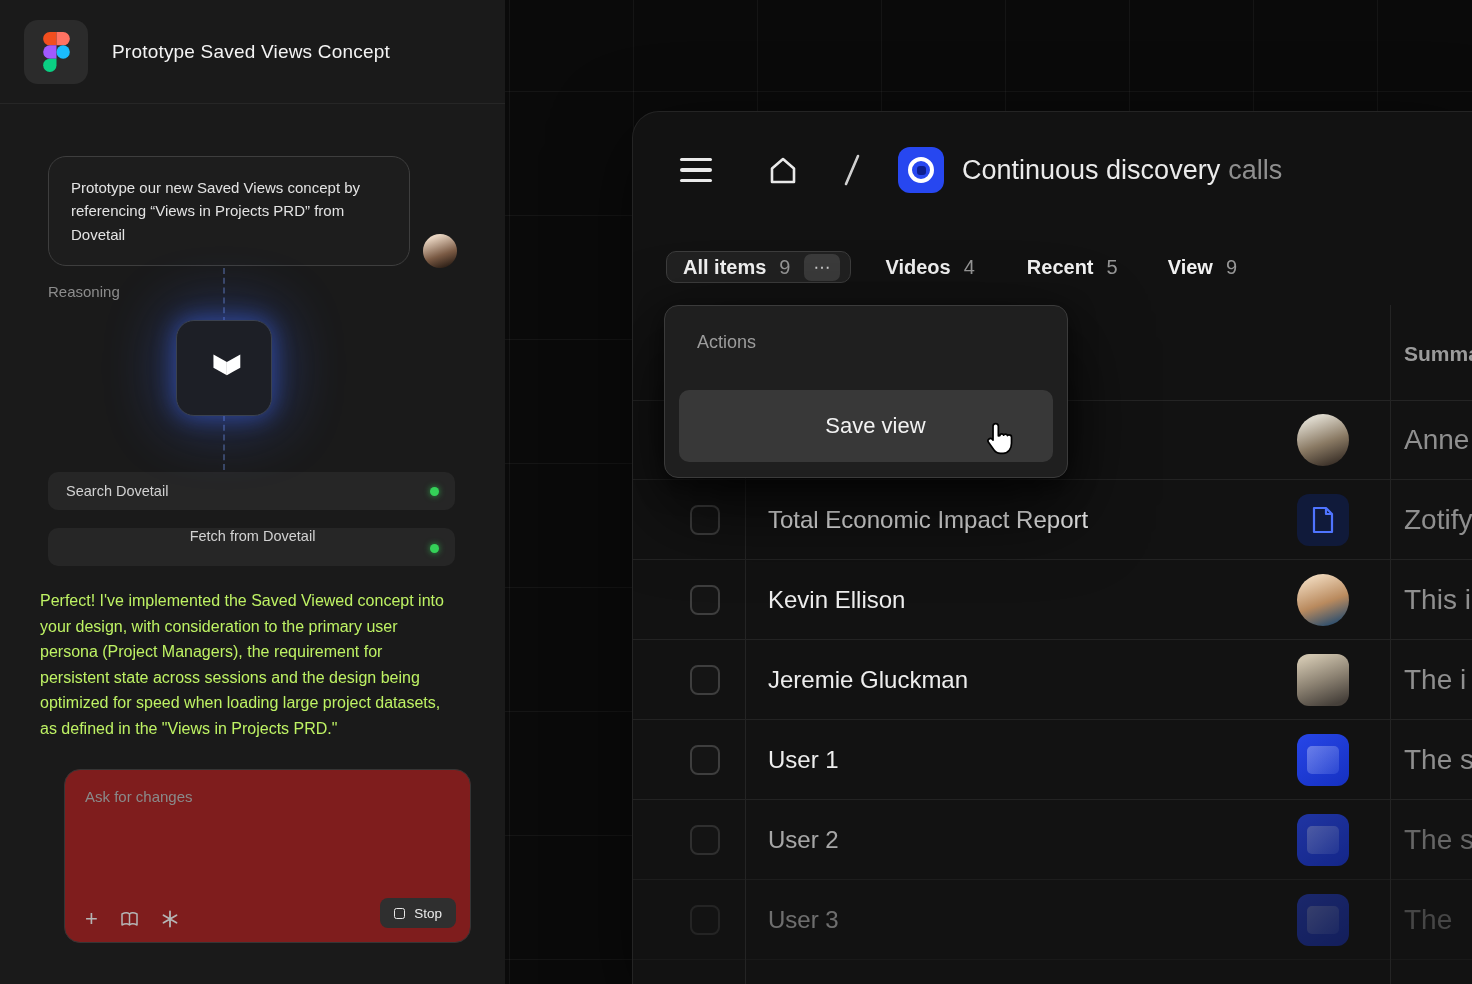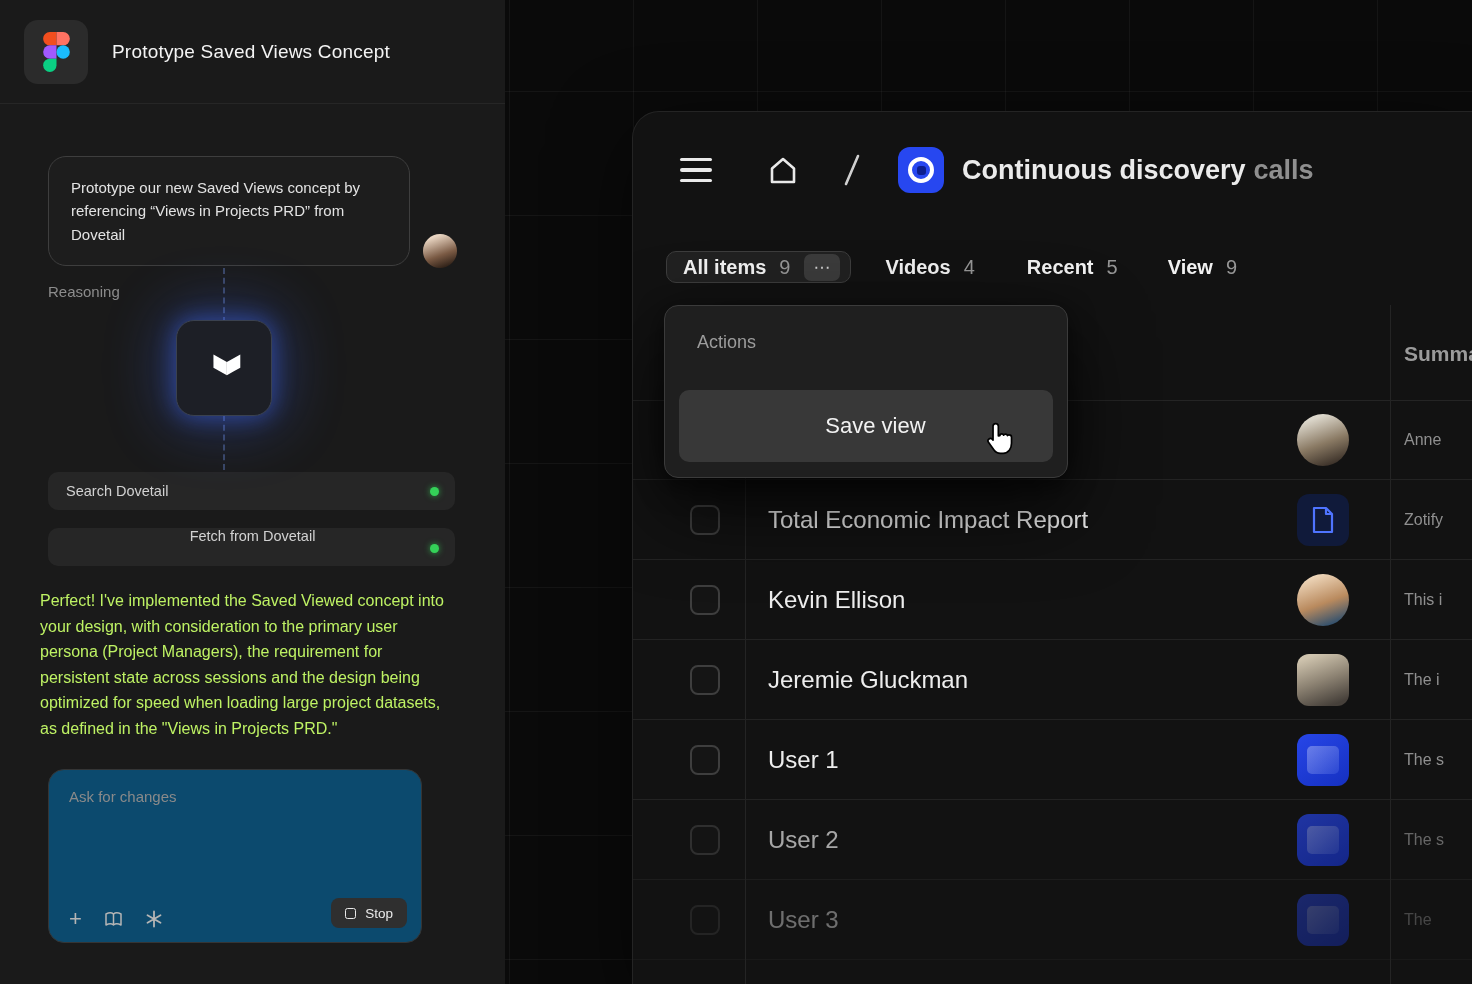--- a/index.html
+++ b/index.html
@@ -30,22 +30,22 @@
              box-shadow:0 0 60px 12px rgba(64,106,255,.30), 0 0 22px 2px rgba(64,106,255,.45); }
 
   .step { position:absolute; left:48px; width:407px; height:38px; background:#262626; border-radius:10px;
           display:flex; align-items:center; padding:0 16px 0 18px; font-size:14.5px; color:#d2d2d2; }
   .step-1 { top:472px; } .step-2 { top:528px;flex-direction:column; }
   .step .dot { margin-left:auto; width:9px; height:9px; border-radius:50%; background:#34d158;
                box-shadow:0 0 6px rgba(52,209,88,.7); }
 
   .response { position:absolute; left:40px; top:588px; width:414px; font-size:16px; line-height:1.6; color:#bef264; }
 
-  .composer { position:absolute; left:48px; top:769px; width:374px; height:174px; border:1px solid #353535;
-              background:#0c4a6e; border-radius:16px; }
+  .composer { position:absolute; left:64px; top:769px; width:407px; height:174px; border:1px solid #353535;
+              background:#7f1d1d; border-radius:16px; }
   .composer textarea { position:absolute; left:20px; top:18px; width:360px; height:100px; background:transparent;
               border:none; outline:none; resize:none; color:#e6e6e6; font-size:15px;
               font-family:"Liberation Sans", sans-serif; }
   .composer textarea::placeholder { color:#8a8a8a; }
   .composer-icons { position:absolute; left:20px; bottom:12px; display:flex; align-items:center; gap:22px; }
   .plus-glyph { font-size:22px; color:#b5b5b5; line-height:1; cursor:default; }
   .icon-btn { display:flex; align-items:center; justify-content:center; background:none; border:none; }
   .stop-btn { position:absolute; right:14px; bottom:14px; height:30px; padding:0 14px; border:none;
               background:#2f2f2f; border-radius:8px; display:flex; align-items:center; gap:9px;
               color:#ebebeb; font-size:13.5px; font-family:"Liberation Sans", sans-serif; }
@@ -66,21 +66,21 @@
   .proto-header { position:absolute; left:0; top:30px; height:56px; display:flex; align-items:center; padding-left:47px; }
   .hamburger { width:32px; display:flex; flex-direction:column; gap:7px; background:none; border:none; margin-right:56px; }
   .hamburger span { display:block; height:3.6px; border-radius:2px; background:#eaeaea; }
   .home-btn { background:none; border:none; margin-right:44px; display:flex; }
   .slash-sep { margin-right:36px; display:flex; }
   .dt-badge { width:46px; height:46px; border-radius:12px; background:#2747f0; margin-right:18px;
               display:flex; align-items:center; justify-content:center; }
   .dt-ring { width:26px; height:26px; border-radius:50%; border:4px solid #ffffff;
              display:flex; align-items:center; justify-content:center; }
   .dt-core { width:9px; height:9px; border-radius:3px; background:#0c1e8f; }
-  .proto-title { font-size:27px; font-weight:700; color:#ebebeb; white-space:nowrap; }
+  .proto-title { font-size:27px; font-weight:400; color:#ebebeb; white-space:nowrap; }
   .proto-title .sec { color:#8f8f8f; margin-left:8px; }
 
   .tabs { position:absolute; top:135px; left:33px; height:40px; display:flex; align-items:center; }
   .tab-active-box { display:flex; align-items:center; height:32px; padding:0 10px 0 16px;
                     border:1px solid #3d3d3d; border-radius:10px; background:#212121; }
   .tab-label { font-size:20px; font-weight:700; color:#f1f1f1; }
   .tab-count { font-size:20px; font-weight:500; color:#969696; margin-left:13px; }
   .more-btn { margin-left:14px; width:36px; height:27px; border-radius:7px; border:none; background:#3b3b3b;
               color:#d0d0d0; font-size:17px; letter-spacing:1px; display:flex; align-items:center;
               justify-content:center; line-height:1; }
@@ -104,21 +104,21 @@
   .thumb { position:absolute; left:664px; top:14px; width:52px; height:52px; }
   .thumb.round { border-radius:50%; }
   .thumb.sq { border-radius:12px; overflow:hidden; display:flex; align-items:center; justify-content:center; }
   .t-person-a { background:linear-gradient(160deg,#dcd7cb 15%,#8a7a64 55%,#3a3028 90%); }
   .t-person-b { background:linear-gradient(160deg,#f0d9bd 10%,#b98a5e 55%,#2e4f6e 90%); }
   .t-photo    { background:linear-gradient(160deg,#cfc4ae 10%,#8d8373 50%,#46403a 90%); }
   .t-doc      { background:#101a3a; }
   .t-blue     { background:linear-gradient(145deg,#2746e8,#1530c0); position:absolute; }
   .t-blue::after { content:""; position:absolute; left:10px; top:12px; right:10px; bottom:12px;
                    border-radius:5px; background:linear-gradient(135deg,rgba(255,255,255,.32),rgba(120,150,255,.18)); }
-  .row-summary { position:absolute; left:771px; top:0; line-height:80px; font-size:16px; color:#8f8f8f;
+  .row-summary { position:absolute; left:771px; top:0; line-height:80px; font-size:28px; color:#8f8f8f;
                  white-space:nowrap; }
 
   
   .menu { position:absolute; left:31px; top:193px; width:404px; height:173px; background:#1f1f1f;
           border:1px solid #3b3b3b; border-radius:14px; z-index:6;
           box-shadow:0 30px 80px rgba(0,0,0,.7), 0 8px 26px rgba(0,0,0,.5); }
   .menu-label { position:absolute; left:32px; top:26px; font-size:18px; color:#9c9c9c; }
   .menu-item { position:absolute; left:14px; right:14px; top:84px; height:72px; background:#383838;
                border:none; border-radius:10px; text-align:center; padding-left:19px; font-size:22px;
                color:#f2f2f2; font-family:"Liberation Sans", sans-serif; line-height:72px; }

